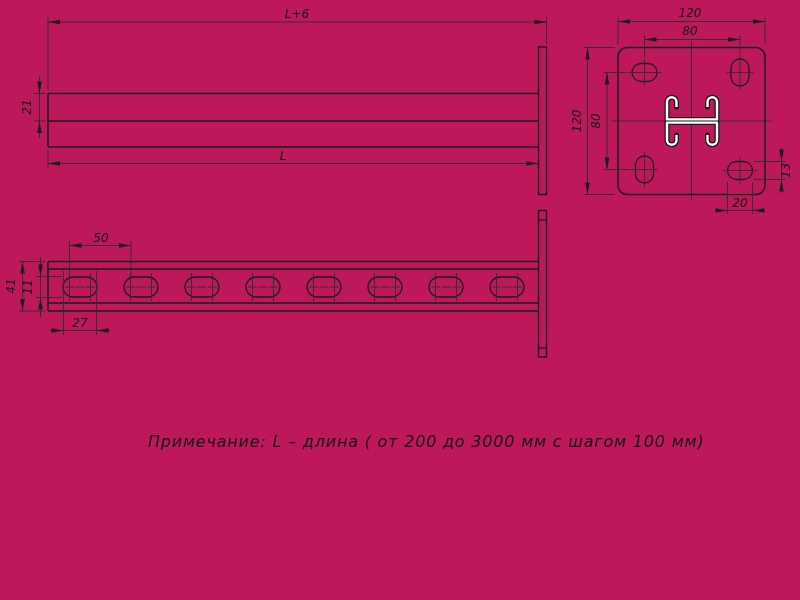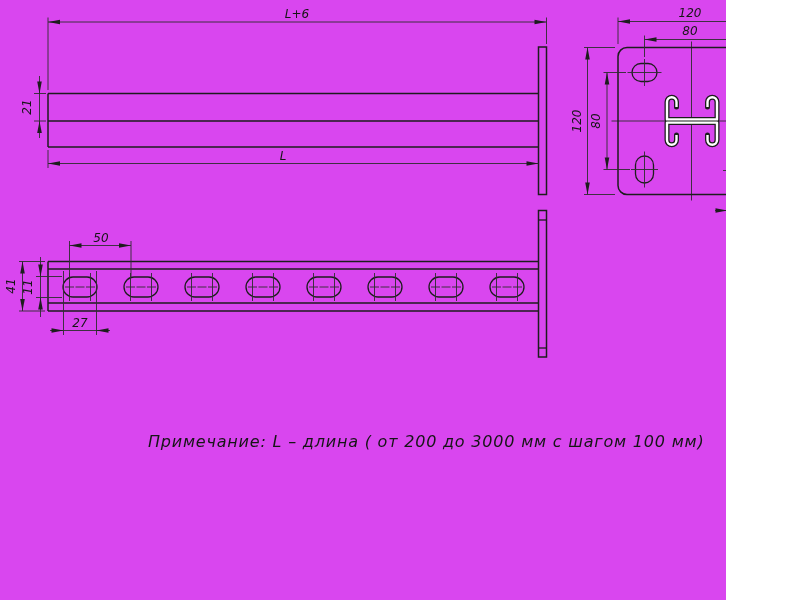--- a/index.html
+++ b/index.html
@@ -1,16 +1,16 @@
 <!DOCTYPE html>
 <html><head>
 <meta charset="utf-8">
 <style>
   html,body{margin:0;padding:0;background:#fff;}
-  .frame{width:726px;height:600px;background:#d946ef;overflow:hidden;}
+  .frame{width:800px;height:600px;background:#be185d;overflow:hidden;}
   svg{display:block;}
   svg text{font-family:"DejaVu Sans","Liberation Sans",sans-serif;fill:#161616;}
   .dt{font-style:italic;font-size:12px;}
   .note-t{font-style:italic;font-size:16px;letter-spacing:0.8px;}
   .ol{stroke:#1d1d1d;stroke-width:1.5;fill:none;}
   .ol2{stroke:#1d1d1d;stroke-width:1.3;fill:none;}
   .tl{stroke:#2e2e2e;stroke-width:0.9;fill:none;}
 </style>
 </head>
 <body>

